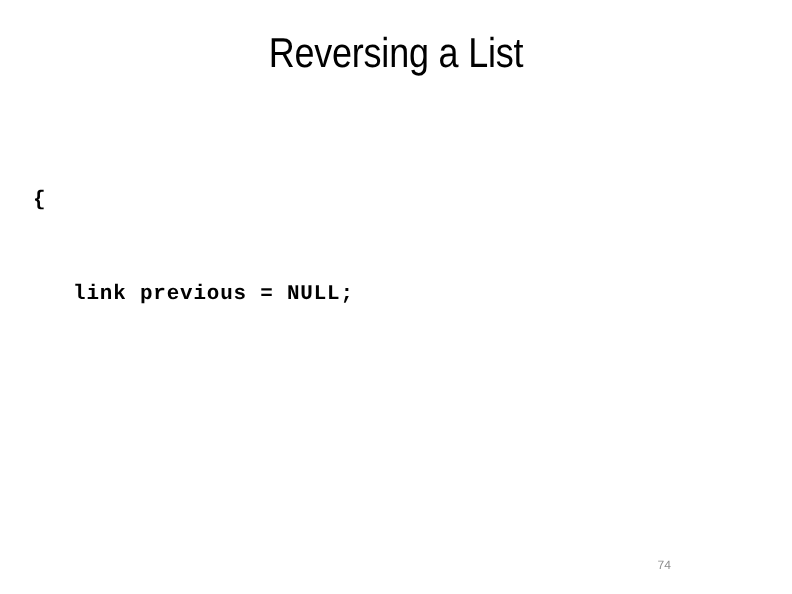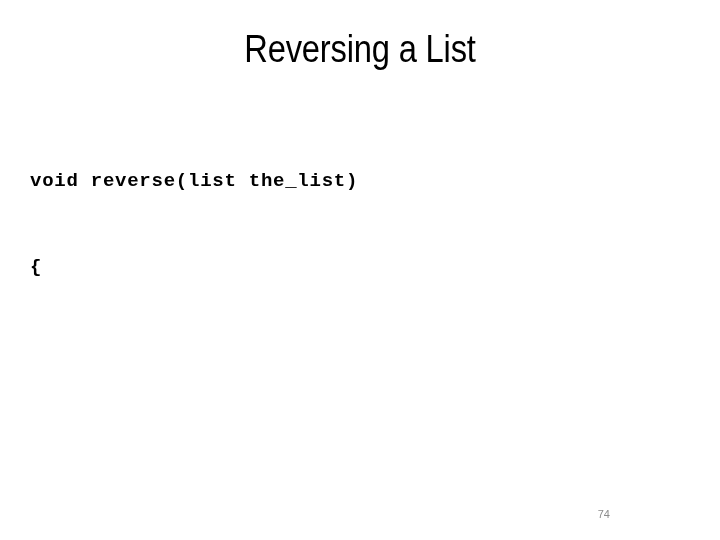--- a/index.html
+++ b/index.html
@@ -62,22 +62,22 @@
   }
 </style>
 </head>
 <body>
 
 <div id="slide">
 
   <div id="slide-title">Reversing a List</div>
 
   <div id="code-block">
-    <div class="code-line">void reverse(list the_list)</div>
     <div class="code-line">{</div>
+    <div class="code-line">   link previous = NULL;</div>
     
     
     
     
     
     
     
     
   </div>
 

